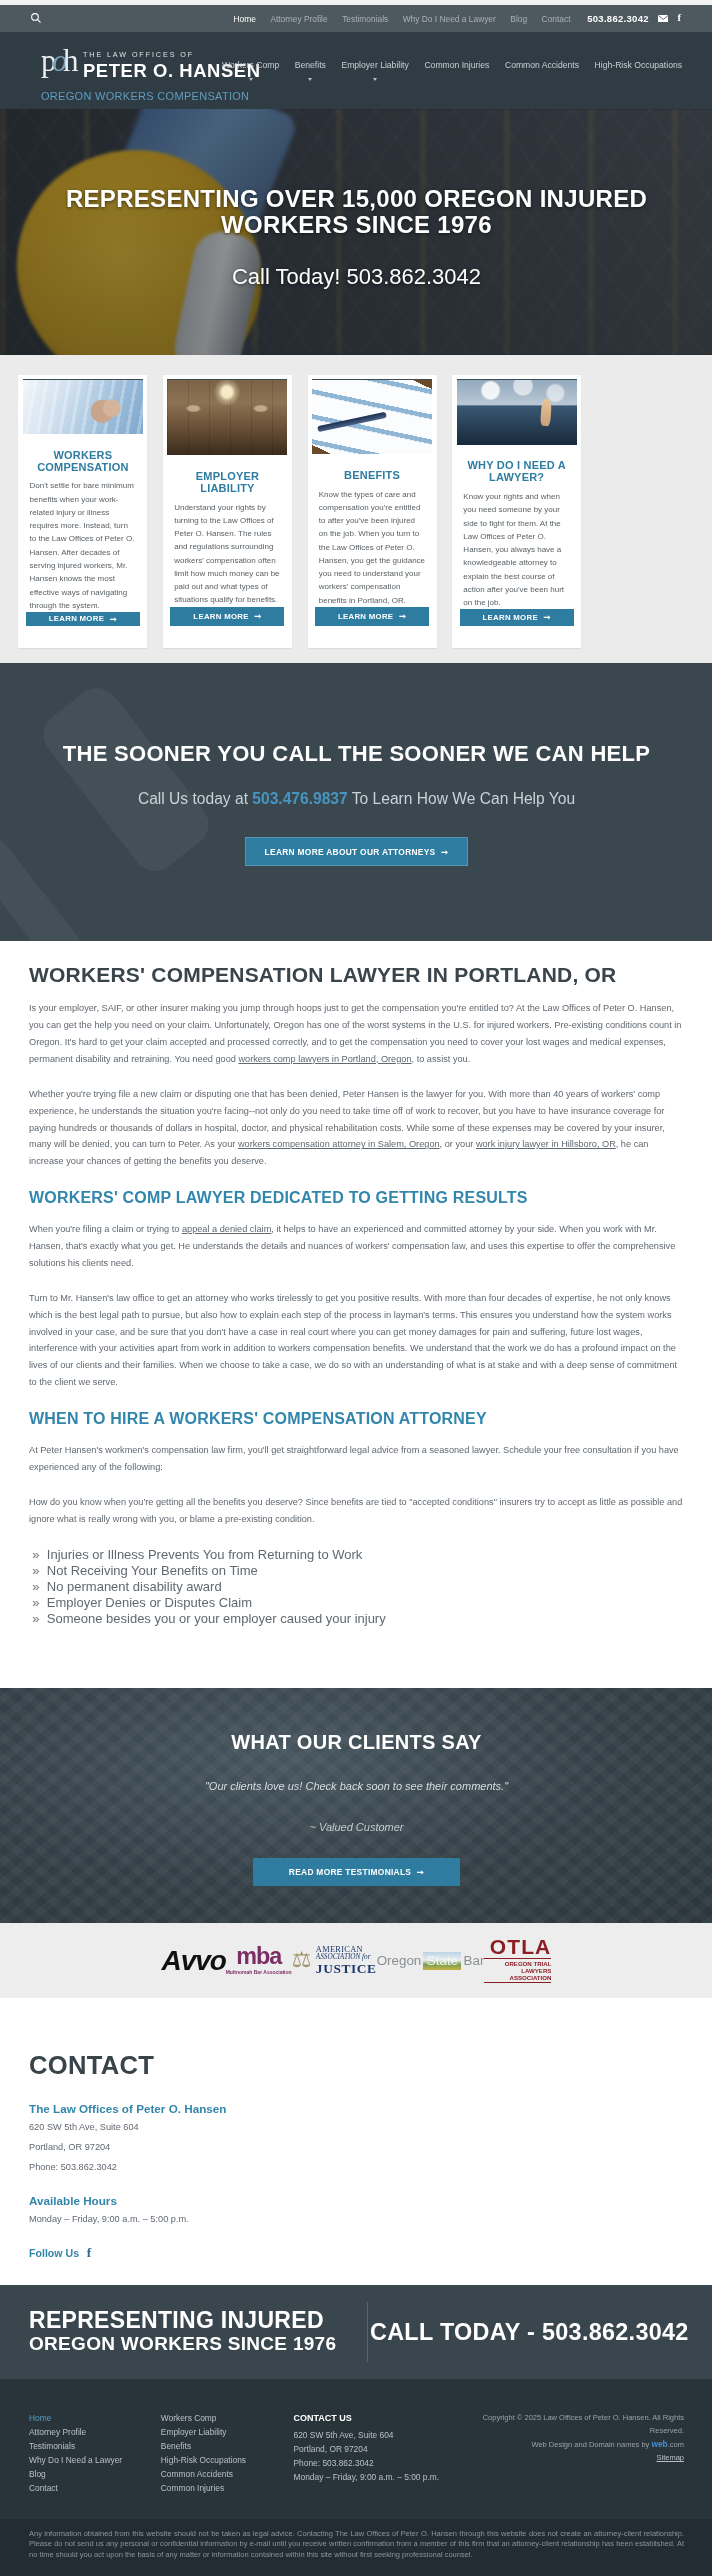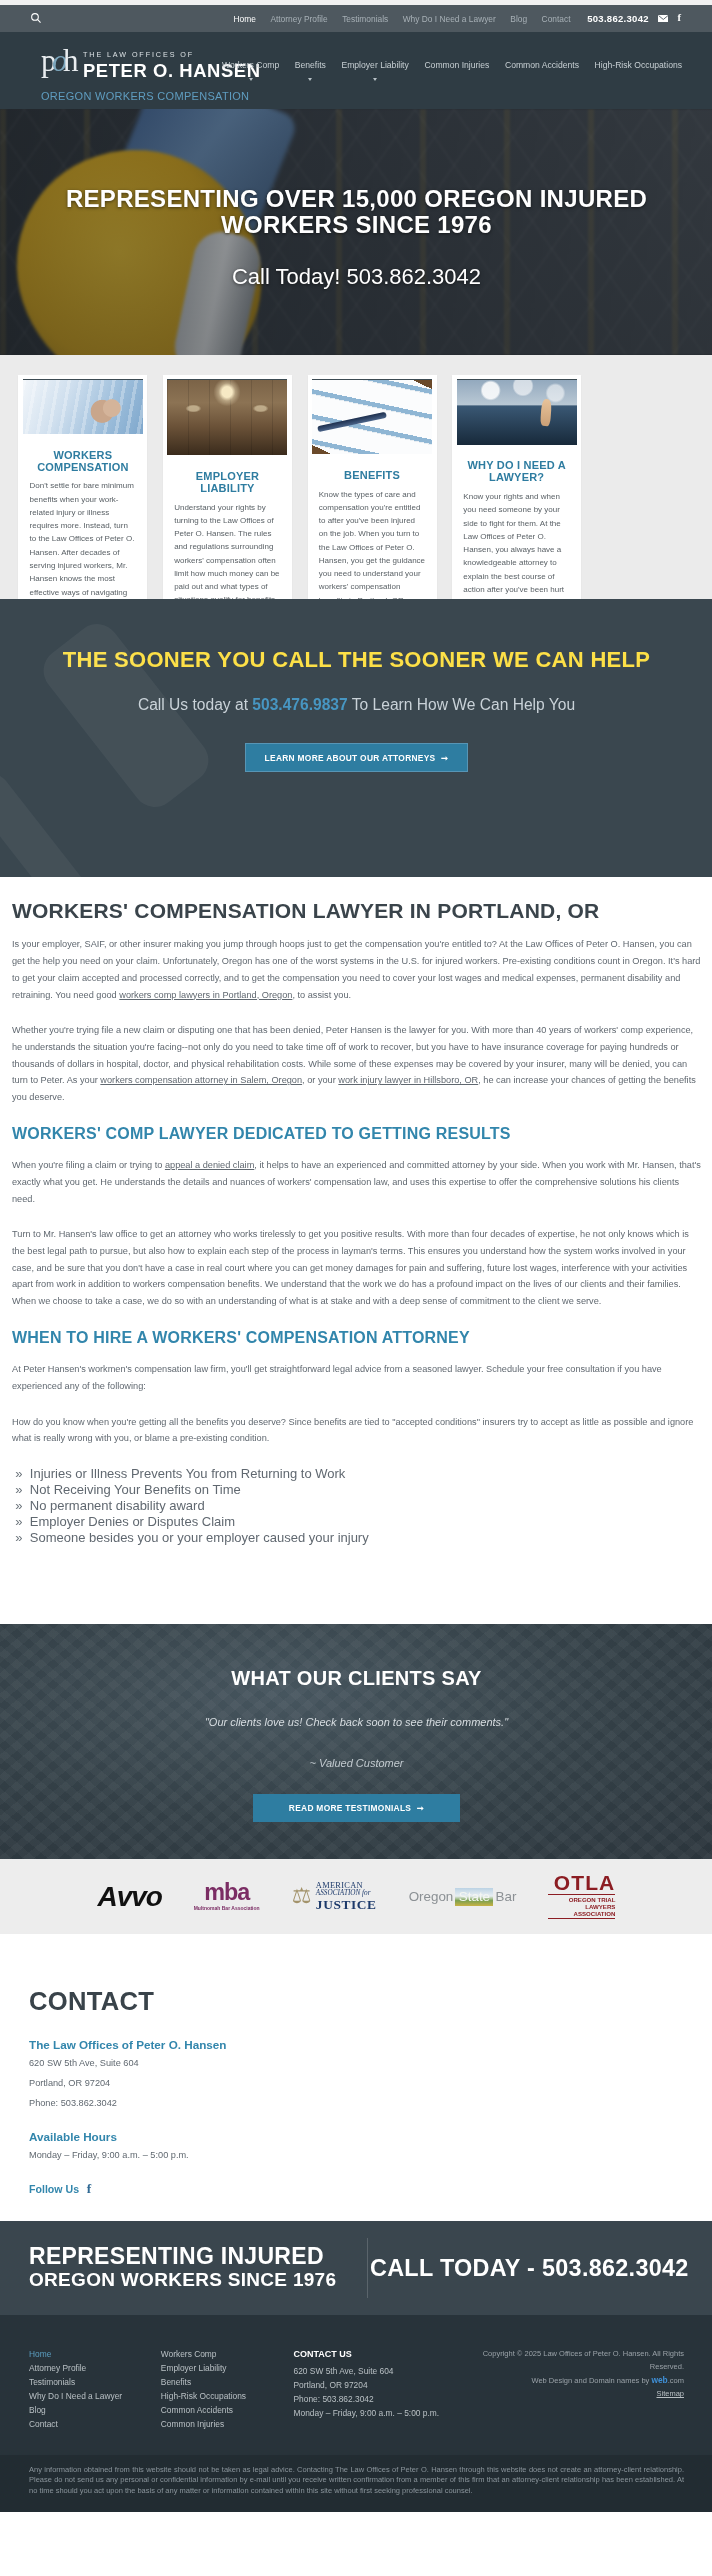--- a/index.html
+++ b/index.html
@@ -48,21 +48,21 @@
     background:linear-gradient(105deg,#44689a 0%,#6d93bd 40%,#3d5c82 100%);filter:blur(2.2px);border-radius:16.7px}
   .hero-paper{position:absolute;left:184px;bottom:-22px;width:67px;height:145px;transform:rotate(12deg);
     background:linear-gradient(90deg,#cfd3d6,#f2f4f5 45%,#9aa0a5);border-radius:28px;filter:blur(1.7px)}
   .hero-shade{position:absolute;inset:0;background:linear-gradient(rgba(18,22,26,.40),rgba(18,22,26,.50))}
   .hero-copy{position:relative;text-align:center;padding-top:77px}
   .hero-copy h1{color:#fff;font-size:24px;line-height:1.07;font-weight:bold;letter-spacing:0.3px;
     text-shadow:0 1.1px 3.3px rgba(0,0,0,.55)}
   .hero-copy .sub{color:#fff;font-size:22px;font-weight:300;margin-top:27px;text-shadow:0 1.1px 3.3px rgba(0,0,0,.55)}
 
   
-  .cards-section{height:244px;background:#ebebeb;padding-top:19.5px}
+  .cards-section{height:308px;background:#ebebeb;padding-top:19.5px}
   .cards{display:flex;gap:15.6px;margin-left:18.4px;width:612px}
   .card{width:129px;background:#fff;padding:4.5px 4.5px 0;display:flex;flex-direction:column;height:273px;
     box-shadow:0 0.6px 1.1px rgba(0,0,0,.08)}
   .card-img{height:104px;position:relative;overflow:hidden;border-top:1.7px solid #3c4a52}
   .img-backpain{background:
      radial-gradient(circle at 74% 52%, #d4b49a 0 9%, transparent 10%),
      radial-gradient(circle at 66% 58%, #c9a68b 0 13%, transparent 14%),
      repeating-linear-gradient(100deg, rgba(255,255,255,.28) 0 3.3px, transparent 3.3px 11px),
      linear-gradient(115deg,#f2f6fa 0%,#cfdfee 35%,#9dbedb 70%,#7ea7cc 100%)}
   .img-court{background:
@@ -89,48 +89,48 @@
   .btn{display:flex;align-items:center;justify-content:center;gap:5.6px;background:#2e7da1;color:#fff;
     font-size:7.8px;font-weight:bold;letter-spacing:0.3px;border:none;cursor:pointer}
   .card .btn{margin:auto auto 22px;width:114px;height:25.6px}
   .arr{font-size:8.4px}
 
   
   .cta{height:278px;background:#3a474f;position:relative;overflow:hidden;text-align:center}
   .gavel{position:absolute;opacity:.05;background:#fff}
   .gavel.head{left:84px;top:22px;width:84px;height:189px;border-radius:22px;transform:rotate(-38deg)}
   .gavel.handle{left:33px;top:156px;width:39px;height:234px;border-radius:16.7px;transform:rotate(-38deg)}
-  .cta h2{color:#fde047;font-size:22px;font-weight:bold;letter-spacing:0.3px;padding-top:48px}
+  .cta h2{color:#ffffff;font-size:22px;font-weight:bold;letter-spacing:0.3px;padding-top:78px}
   .cta .line{color:#c9d2d8;font-size:15.6px;font-weight:300;margin-top:23.4px}
   .cta .line .phone-blue{color:#4796c2;font-weight:bold}
   .cta .btn{margin:29px auto 0;padding:0 19px;height:29px;border:0.6px solid #5795b5;font-size:8.4px}
 
   
-  .article{height:747px;background:#fff;padding:22px 12px 0;overflow:hidden}
+  .article{height:747px;background:#fff;padding:22px 29px 0;overflow:hidden}
   .article h1{color:#3a444b;font-size:21px;font-weight:bold;letter-spacing:0.2px;margin-bottom:13.4px}
   .article h2{color:#3286ac;font-size:16px;font-weight:bold;letter-spacing:0.2px;margin:19px 0 14.5px}
   .article p{color:#606870;font-size:9.2px;line-height:16.7px;margin-bottom:19px}
   .article a{text-decoration:underline}
   .article ul{list-style:none;margin:0 0 19px 3.3px}
   .article li{color:#606870;font-size:13px;line-height:16px;padding-left:14.5px;position:relative}
   .article li::before{content:"»";position:absolute;left:0;color:#6b747b}
 
   
   .testimonials{height:235px;position:relative;overflow:hidden;text-align:center;
     background:
       repeating-linear-gradient(40deg, rgba(255,255,255,.03) 0 7.8px, transparent 7.8px 15.6px),
       repeating-linear-gradient(-40deg, rgba(255,255,255,.03) 0 7.8px, transparent 7.8px 15.6px),
       radial-gradient(ellipse at 40% 30%, #46555e 0%, #333f46 55%, #2b353c 100%)}
   .testimonials h2{color:#fff;font-size:20px;font-weight:bold;letter-spacing:0.3px;padding-top:43px}
   .testimonials .quote{color:#d7dde1;font-size:11px;font-style:italic;margin-top:25.6px}
   .testimonials .attrib{color:#c3cbd0;font-size:11px;font-style:italic;margin-top:29px}
   .testimonials .btn{margin:25.6px auto 0;width:207px;height:28px;font-size:8.4px}
 
   
-  .logos{height:75px;background:#ededed;display:flex;align-items:center;justify-content:center;gap:32px}
+  .logos{height:75px;background:#ededed;display:flex;align-items:center;justify-content:center;}
   .logo-avvo{font-size:28px;font-weight:bold;font-style:italic;color:#111;letter-spacing:-1.1px}
   .logo-mba{text-align:center}
   .logo-mba .mba{font-size:23.4px;font-weight:bold;color:#7b2d64;letter-spacing:-1.1px;line-height:.9}
   .logo-mba .cap{font-size:5px;font-weight:bold;color:#7b2d64;margin-top:1.1px}
   .logo-aaj{display:flex;align-items:center;gap:4.5px}
   .logo-aaj .scales{font-size:22px;color:#a3936b;line-height:1}
   .logo-aaj .txt{color:#1d3a6b;font-family:"Liberation Serif",serif;line-height:1}
   .logo-aaj .l1{font-size:8.4px;letter-spacing:0.3px}
   .logo-aaj .l2{font-size:7.2px;font-style:italic}
   .logo-aaj .l3{font-size:13.4px;font-weight:bold;letter-spacing:0.6px}

